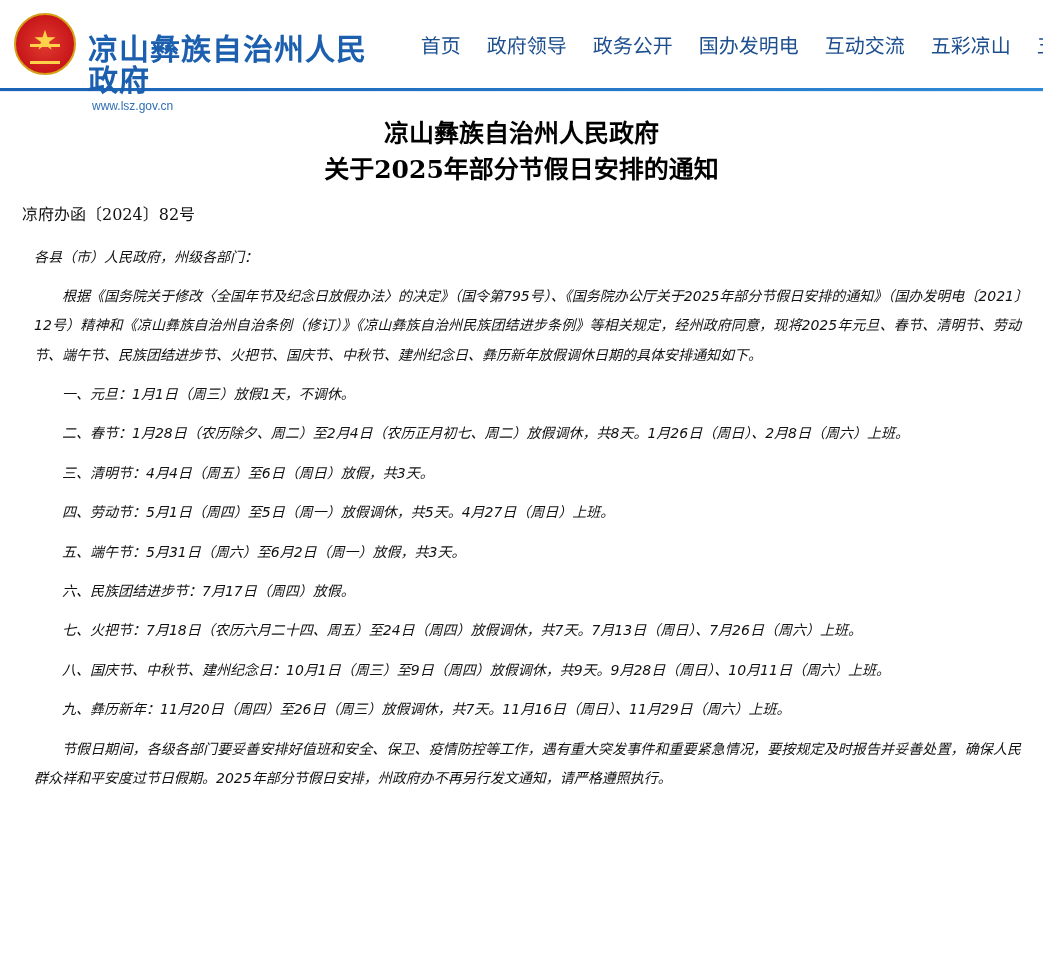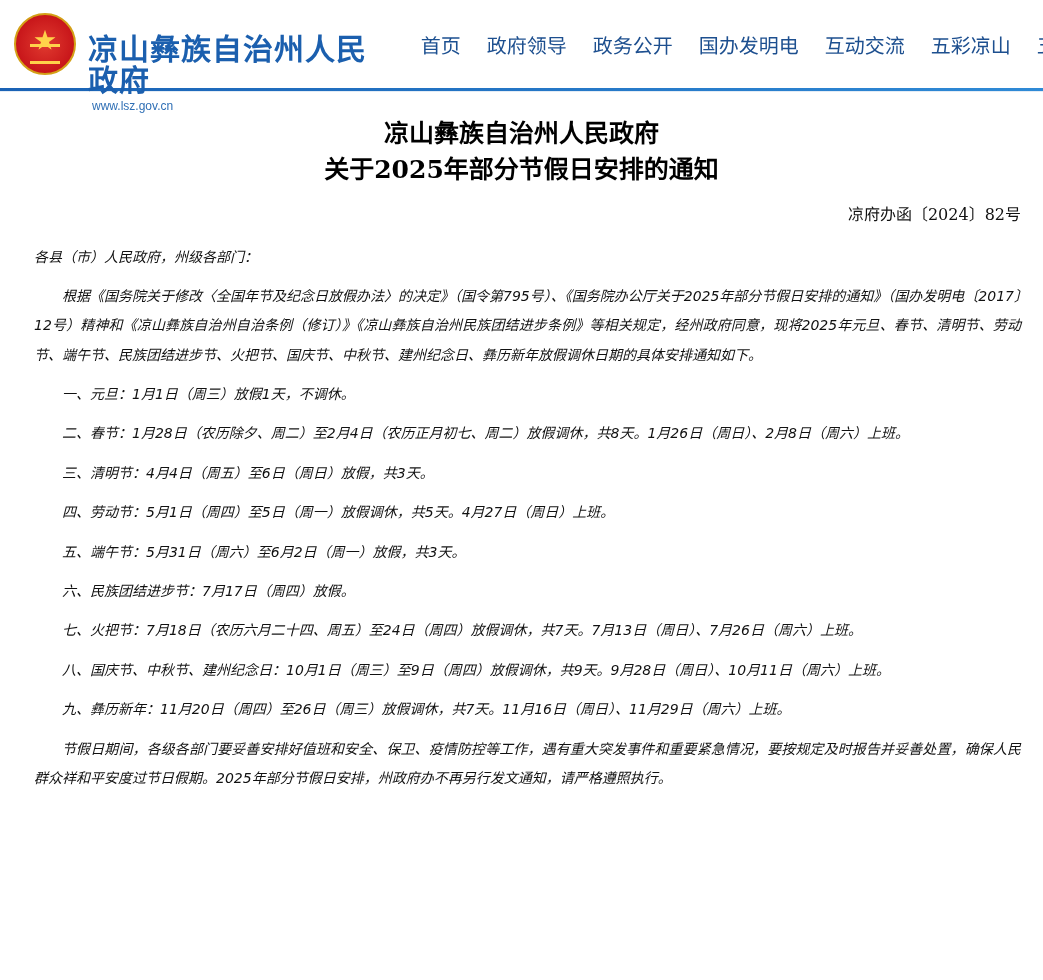--- a/index.html
+++ b/index.html
@@ -118,21 +118,21 @@
   .doc-title {
     text-align: center;
     font-size: 25px;
     font-weight: bold;
     color: #000;
     line-height: 1.45;
     font-family: "DejaVu Serif", "Liberation Serif", serif;
   }
   .doc-title .l2 { display: block; }
   .doc-number {
-    text-align: right;
+    text-align: left;
     font-size: 16px;
     color: #111;
     margin-top: 12px;
     margin-bottom: 18px;
     font-family: "DejaVu Serif", "Liberation Serif", serif;
   }
   .doc-body p {
     font-size: 14px;
     line-height: 2.1;
     color: #111;
@@ -180,21 +180,21 @@
 
     <div class="doc-title">
       <span class="l1">凉山彝族自治州人民政府</span>
       <span class="l2">关于2025年部分节假日安排的通知</span>
     </div>
 
     <div class="doc-number">凉府办函〔2024〕82号</div>
 
     <div class="doc-body">
       <p class="noindent">各县（市）人民政府，州级各部门：</p>
-      <p class="indent">根据《国务院关于修改〈全国年节及纪念日放假办法〉的决定》（国令第795号）、《国务院办公厅关于2025年部分节假日安排的通知》（国办发明电〔2017〕12号）精神和《凉山彝族自治州自治条例（修订）》《凉山彝族自治州民族团结进步条例》等相关规定，经州政府同意，现将2025年元旦、春节、清明节、劳动节、端午节、民族团结进步节、火把节、国庆节、中秋节、建州纪念日、彝历新年放假调休日期的具体安排通知如下。</p>
+      <p class="indent">根据《国务院关于修改〈全国年节及纪念日放假办法〉的决定》（国令第795号）、《国务院办公厅关于2025年部分节假日安排的通知》（国办发明电〔2021〕12号）精神和《凉山彝族自治州自治条例（修订）》《凉山彝族自治州民族团结进步条例》等相关规定，经州政府同意，现将2025年元旦、春节、清明节、劳动节、端午节、民族团结进步节、火把节、国庆节、中秋节、建州纪念日、彝历新年放假调休日期的具体安排通知如下。</p>
       <p class="indent">一、元旦：1月1日（周三）放假1天，不调休。</p>
       <p class="indent">二、春节：1月28日（农历除夕、周二）至2月4日（农历正月初七、周二）放假调休，共8天。1月26日（周日）、2月8日（周六）上班。</p>
       <p class="indent">三、清明节：4月4日（周五）至6日（周日）放假，共3天。</p>
       <p class="indent">四、劳动节：5月1日（周四）至5日（周一）放假调休，共5天。4月27日（周日）上班。</p>
       <p class="indent">五、端午节：5月31日（周六）至6月2日（周一）放假，共3天。</p>
       <p class="indent">六、民族团结进步节：7月17日（周四）放假。</p>
       <p class="indent">七、火把节：7月18日（农历六月二十四、周五）至24日（周四）放假调休，共7天。7月13日（周日）、7月26日（周六）上班。</p>
       <p class="indent">八、国庆节、中秋节、建州纪念日：10月1日（周三）至9日（周四）放假调休，共9天。9月28日（周日）、10月11日（周六）上班。</p>
       <p class="indent">九、彝历新年：11月20日（周四）至26日（周三）放假调休，共7天。11月16日（周日）、11月29日（周六）上班。</p>
       <p class="indent">节假日期间，各级各部门要妥善安排好值班和安全、保卫、疫情防控等工作，遇有重大突发事件和重要紧急情况，要按规定及时报告并妥善处置，确保人民群众祥和平安度过节日假期。2025年部分节假日安排，州政府办不再另行发文通知，请严格遵照执行。</p>

